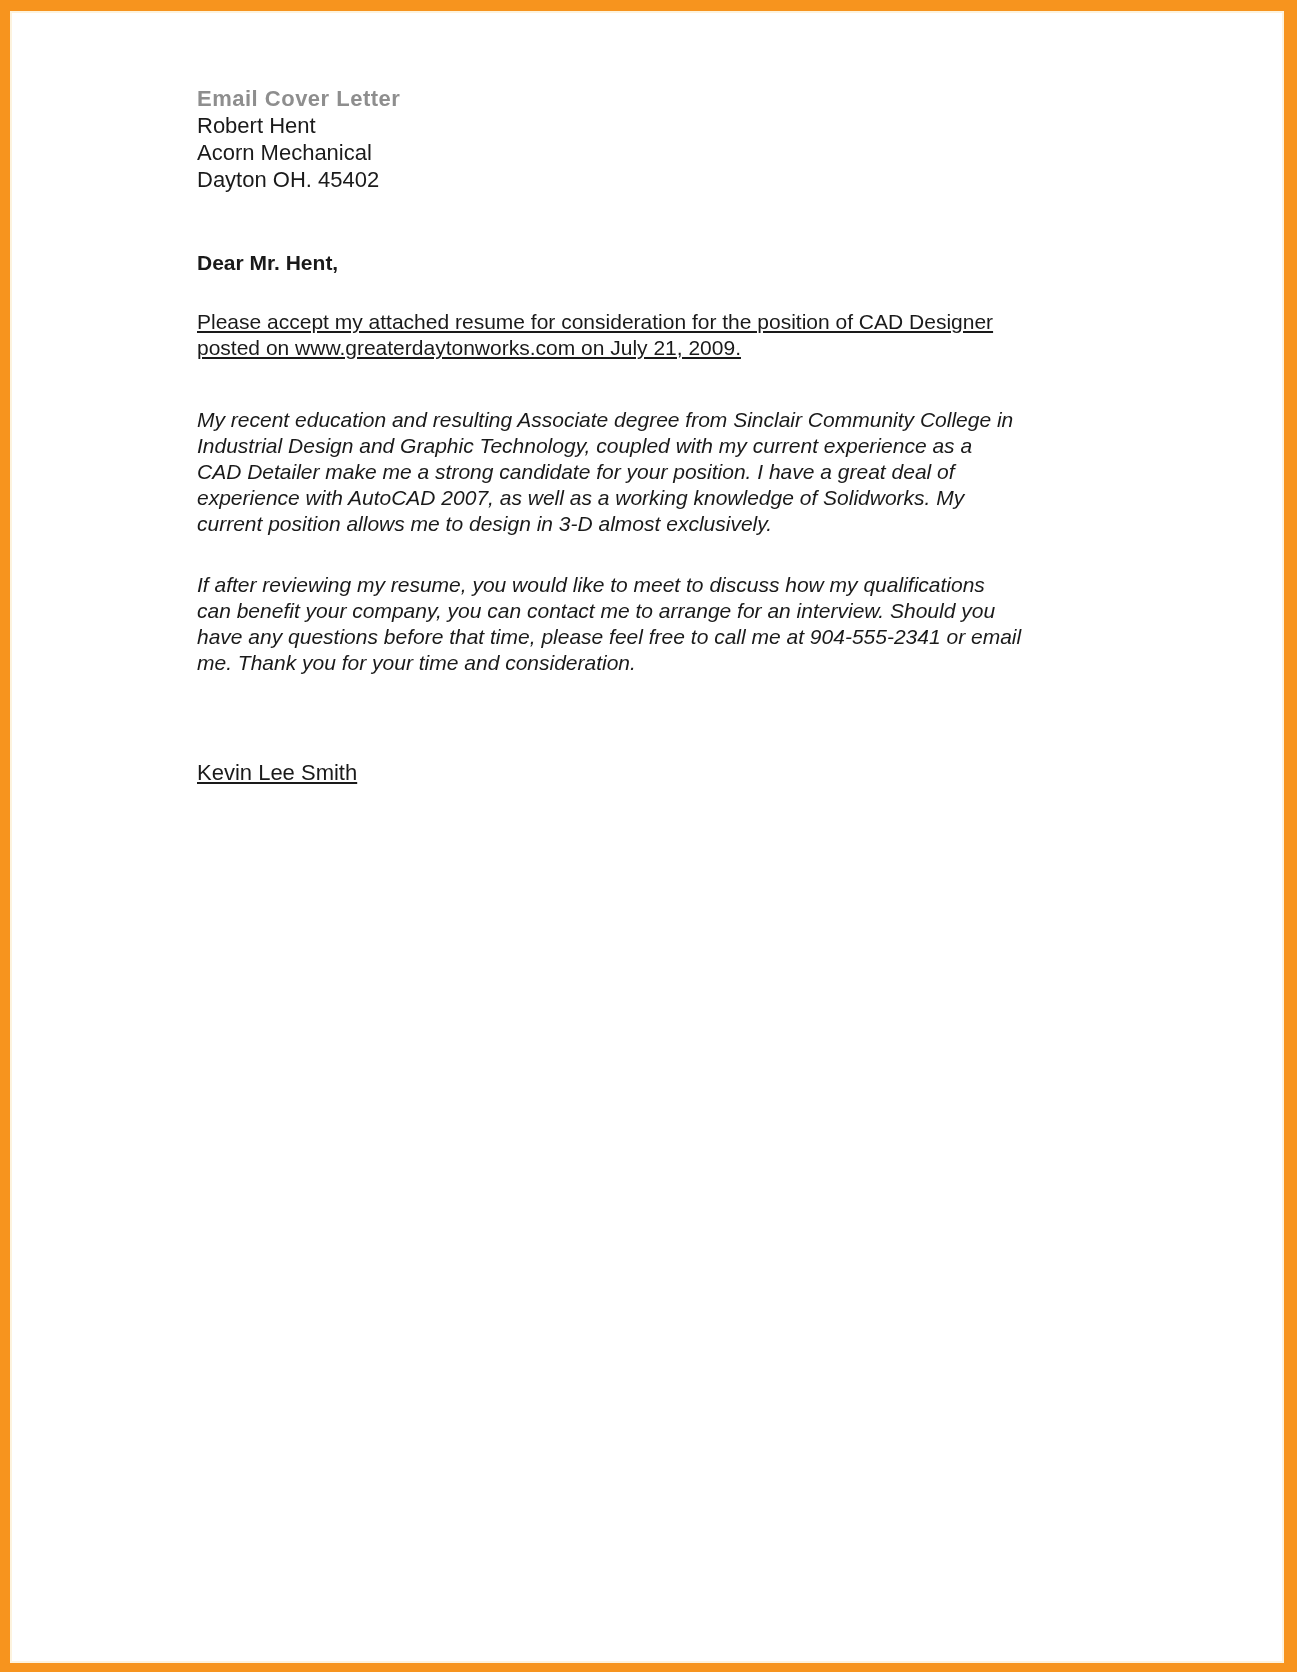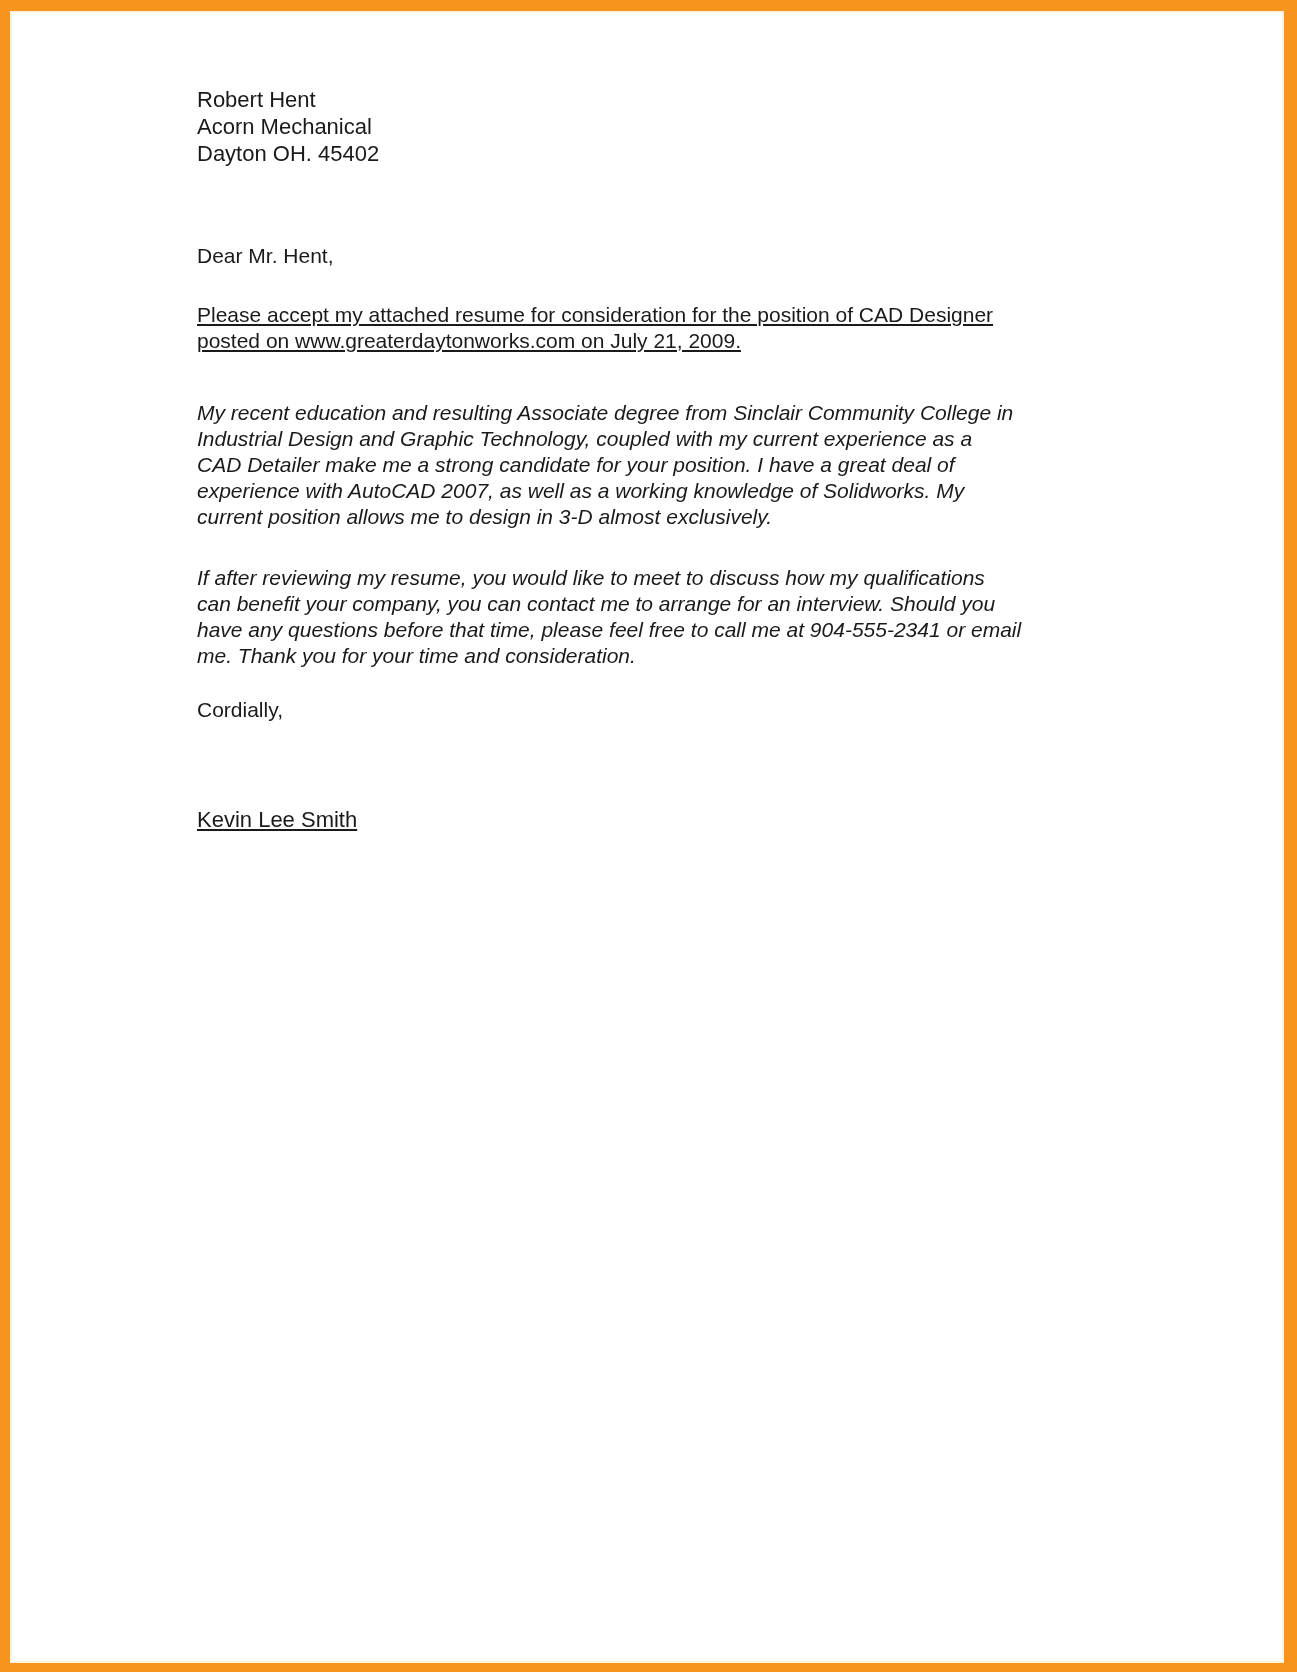--- a/index.html
+++ b/index.html
@@ -30,23 +30,24 @@
     color: #8e8e8e;
     letter-spacing: 0.5px;
     margin: 0 0 0 0;
   }
   .address {
     font-size: 22px;
     line-height: 27px;
     white-space: pre-line;
   }
   .salutation {
-    margin-top: 76px;
+    margin-top: 57px;
     font-size: 21px;
     line-height: 26px;
+    font-weight: bold;
   }
   .para {
     font-size: 21px;
     line-height: 26px;
     white-space: pre-line;
     margin: 0;
   }
   .para-1 { margin-top: 33px; text-decoration: underline; }
   .para-2 { margin-top: 46px; font-style: italic; }
   .para-3 { margin-top: 35px; font-style: italic; }
@@ -61,20 +62,21 @@
     line-height: 26px;
     text-decoration: underline;
   }
 </style>
 </head>
 <body>
 
 <div class="frame" style="border-color: rgb(247, 148, 30);">
   <div class="page">
 
+    <div class="title" style="color: rgb(142, 142, 142);">Email Cover Letter</div>
 
     <div class="address">Robert Hent
 Acorn Mechanical
 Dayton OH. 45402</div>
 
     <div class="salutation">Dear Mr. Hent,</div>
 
     <p class="para para-1">Please accept my attached resume for consideration for the position of CAD Designer
 posted on www.greaterdaytonworks.com on July 21, 2009.</p>
 
@@ -82,18 +84,17 @@
 Industrial Design and Graphic Technology, coupled with my current experience as a
 CAD Detailer make me a strong candidate for your position. I have a great deal of
 experience with AutoCAD 2007, as well as a working knowledge of Solidworks. My
 current position allows me to design in 3-D almost exclusively.</p>
 
     <p class="para para-3">If after reviewing my resume, you would like to meet to discuss how my qualifications
 can benefit your company, you can contact me to arrange for an interview. Should you
 have any questions before that time, please feel free to call me at 904-555-2341 or email
 me. Thank you for your time and consideration.</p>
 
-    <div class="closing">Cordially,</div>
 
     <div class="signature">Kevin Lee Smith</div>
 
   </div>
 </div>
 
 </body></html>

